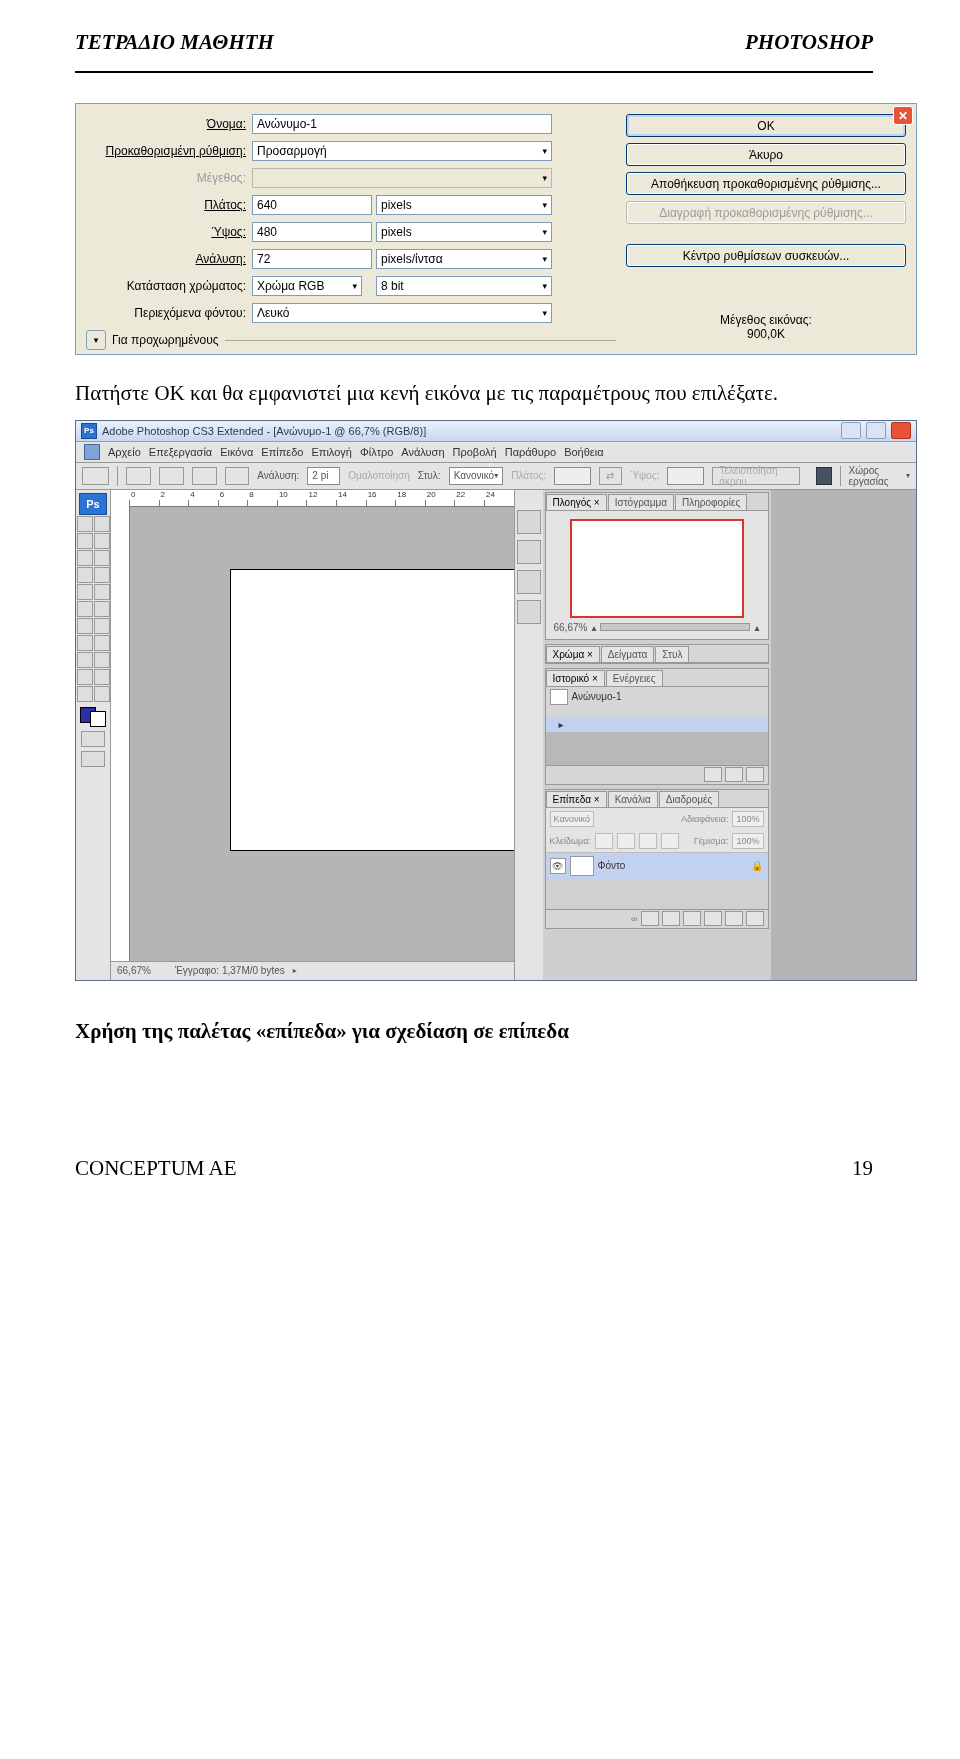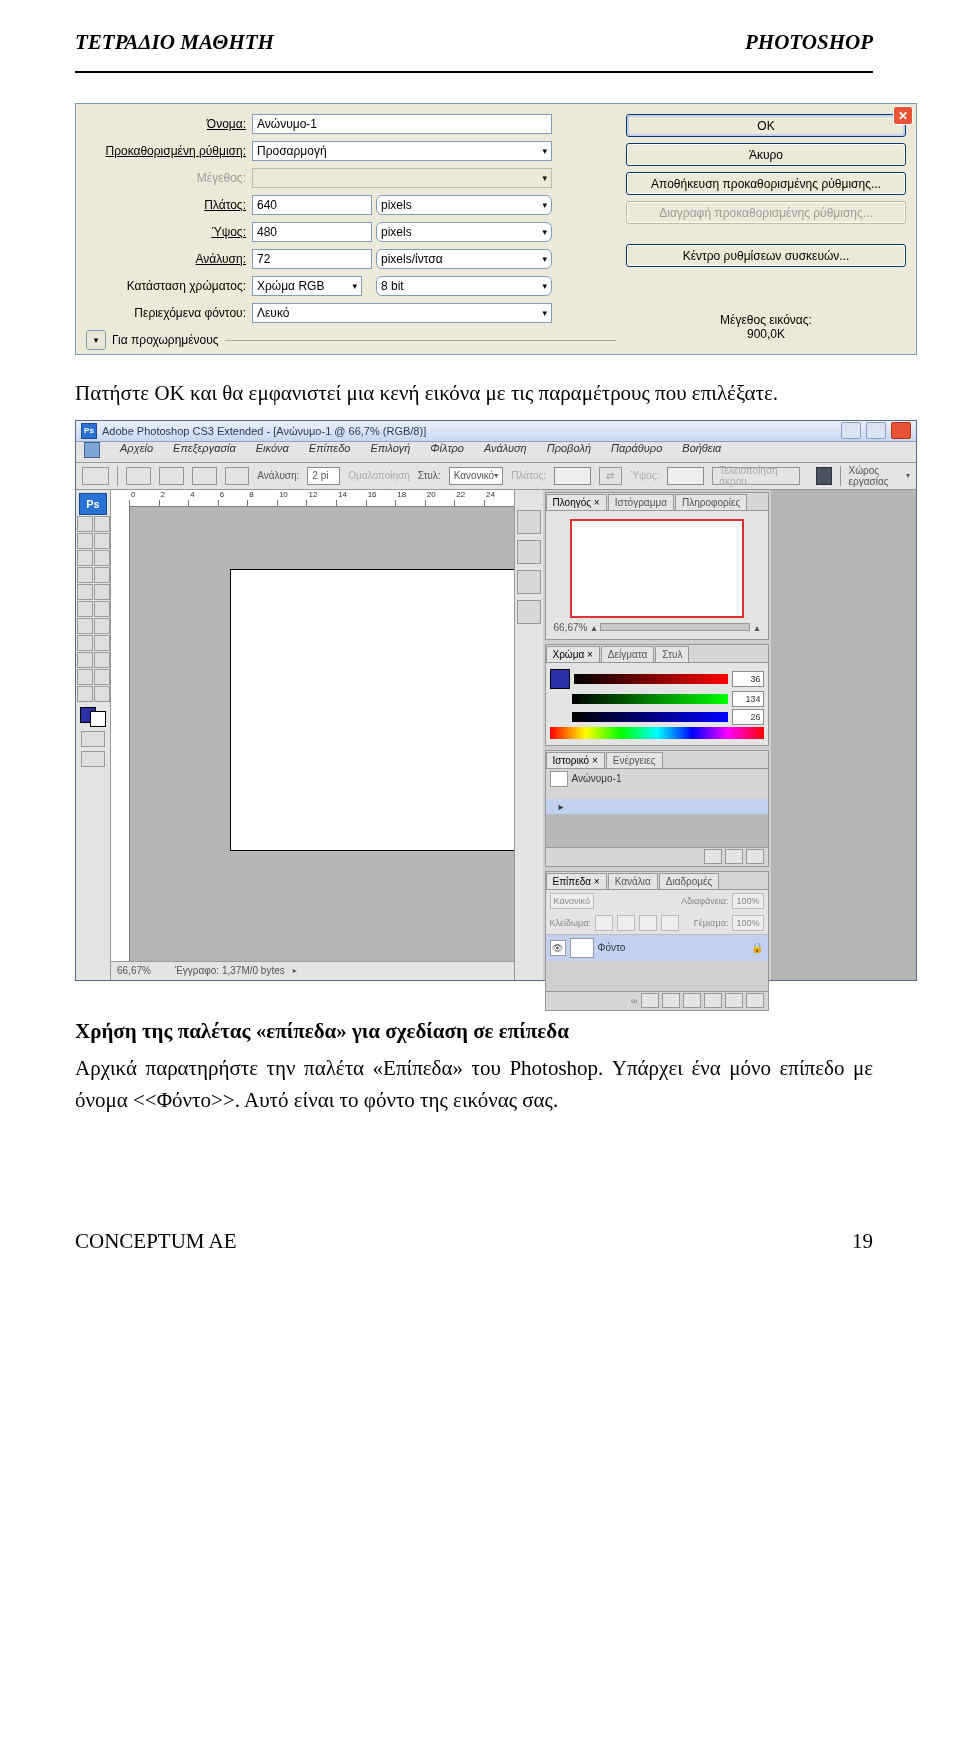--- a/index.html
+++ b/index.html
@@ -96,21 +96,21 @@
   .fld {
     background: #fff;
     border: 1px solid #7f9db9;
     height: 20px;
     box-sizing: border-box;
     padding: 2px 4px;
     display: flex;
     align-items: center;
   }
   .fld.input { width: 190px; }
-  .fld.select { width: 190px; justify-content: space-between; border-radius: 6px; }
+  .fld.select { width: 190px; justify-content: space-between; }
   .fld.sel-wide { width: 300px; justify-content: space-between; }
   .fld.sel-mid { width: 110px; justify-content: space-between; }
   .fld.disabled { background:#ece9d8; color:#9c9c9c; border-color:#bdb9a7;}
   .chev { font-size: 9px; color:#000; }
   .btn {
     height: 21px;
     background: #ece9d8;
     border: 1px solid #003c74;
     border-radius: 3px;
     display: flex;
@@ -155,21 +155,21 @@
     display:flex;align-items:center;gap:5px;
     padding:0 5px;
     font-size:11px;
     color:#2a3a58;
   }
   .ps-title .spacer{flex:1;}
   .ps-title .winbtn{width:18px;height:15px;border:1px solid #8aa0c0;background:#dce4f1;border-radius:2px;}
   .ps-title .winbtn.close{background:#e85235;border-color:#b03320;}
   .ps-menubar{
     height:20px;background:#e4e4e4;border-bottom:1px solid #989898;
-    display:flex;gap:20px;padding:0 8px;font-size:11px;color:#333;font-style:italic;
+    display:flex;align-items:center;gap:8px;padding:0 8px;font-size:11px;color:#333;
   }
   .ps-menubar .icon{width:14px;height:14px;background:#7fa5d6;border:1px solid #426796;}
   .ps-options{
     height:26px;background:#e4e4e4;border-bottom:1px solid #989898;
     display:flex;align-items:center;gap:8px;padding:0 6px;font-size:10px;color:#555;
   }
   .ps-options .ofld{background:#fff;border:1px solid #8b8b8b;height:16px;padding:0 4px;display:flex;align-items:center;}
   .ps-options .obtn{background:#e4e4e4;border:1px solid #989898;height:16px;padding:0 6px;display:flex;align-items:center;color:#999;}
   .ps-options .sep{width:1px;height:20px;background:#989898;}
   .ps-options .darkbtn{width:20px;height:16px;background:#4a5262;border:1px solid #2a3140;}
@@ -520,38 +520,20 @@
               </div>
             </div>
           </div>
 
           <div class="panel">
             <div class="tabs">
               <div class="ptab active">Χρώμα ×</div>
               <div class="ptab">Δείγματα</div>
               <div class="ptab">Στυλ</div>
             </div>
-            <div class="panel-body">
-              <div class="color-row">
-                  <div style="width:18px;height:18px;background:#2b2fa8;border:1px solid #000"></div>
-                  <div class="grad" style="background:linear-gradient(to right,#000,#f00)"></div>
-                  <div class="val">36</div>
-                </div>
-              <div class="color-row">
-                  <div style="width:18px"></div>
-                  <div class="grad" style="background:linear-gradient(to right,#000,#0f0)"></div>
-                  <div class="val">134</div>
-                </div>
-              <div class="color-row">
-                  <div style="width:18px"></div>
-                  <div class="grad" style="background:linear-gradient(to right,#000,#00f)"></div>
-                  <div class="val">26</div>
-                </div>
-              <div class="hue"></div>
-            </div>
           </div>
 
           <div class="panel">
             <div class="tabs">
               <div class="ptab active">Ιστορικό ×</div>
               <div class="ptab">Ενέργειες</div>
             </div>
             <div class="hist-body">
               <div class="hist-row">
                   <div style="width:16px;height:14px;background:#fff;border:1px solid #989898"></div>
@@ -611,20 +593,19 @@
               <div class="pfbtn"></div>
               <div class="pfbtn"></div>
             </div>
           </div>
         </div>
       </div>
     </div>
   </div>
 
   <div class="section-title">Χρήση της παλέτας «επίπεδα» για σχεδίαση σε επίπεδα</div>
-  <p class="body-text" style="margin-top:4px">Αρχικά παρατηρήστε την παλέτα «Επίπεδα» του Photoshop. Υπάρχει ένα μόνο επίπεδο με όνομα &lt;&lt;Φόντο&gt;&gt;. Αυτό είναι το φόντο της εικόνας σας.</p>
 
   <div class="page-footer">
     <span>CONCEPTUM AE</span>
     <span>19</span>
   </div>
 
 </div>
 
 </body></html>

